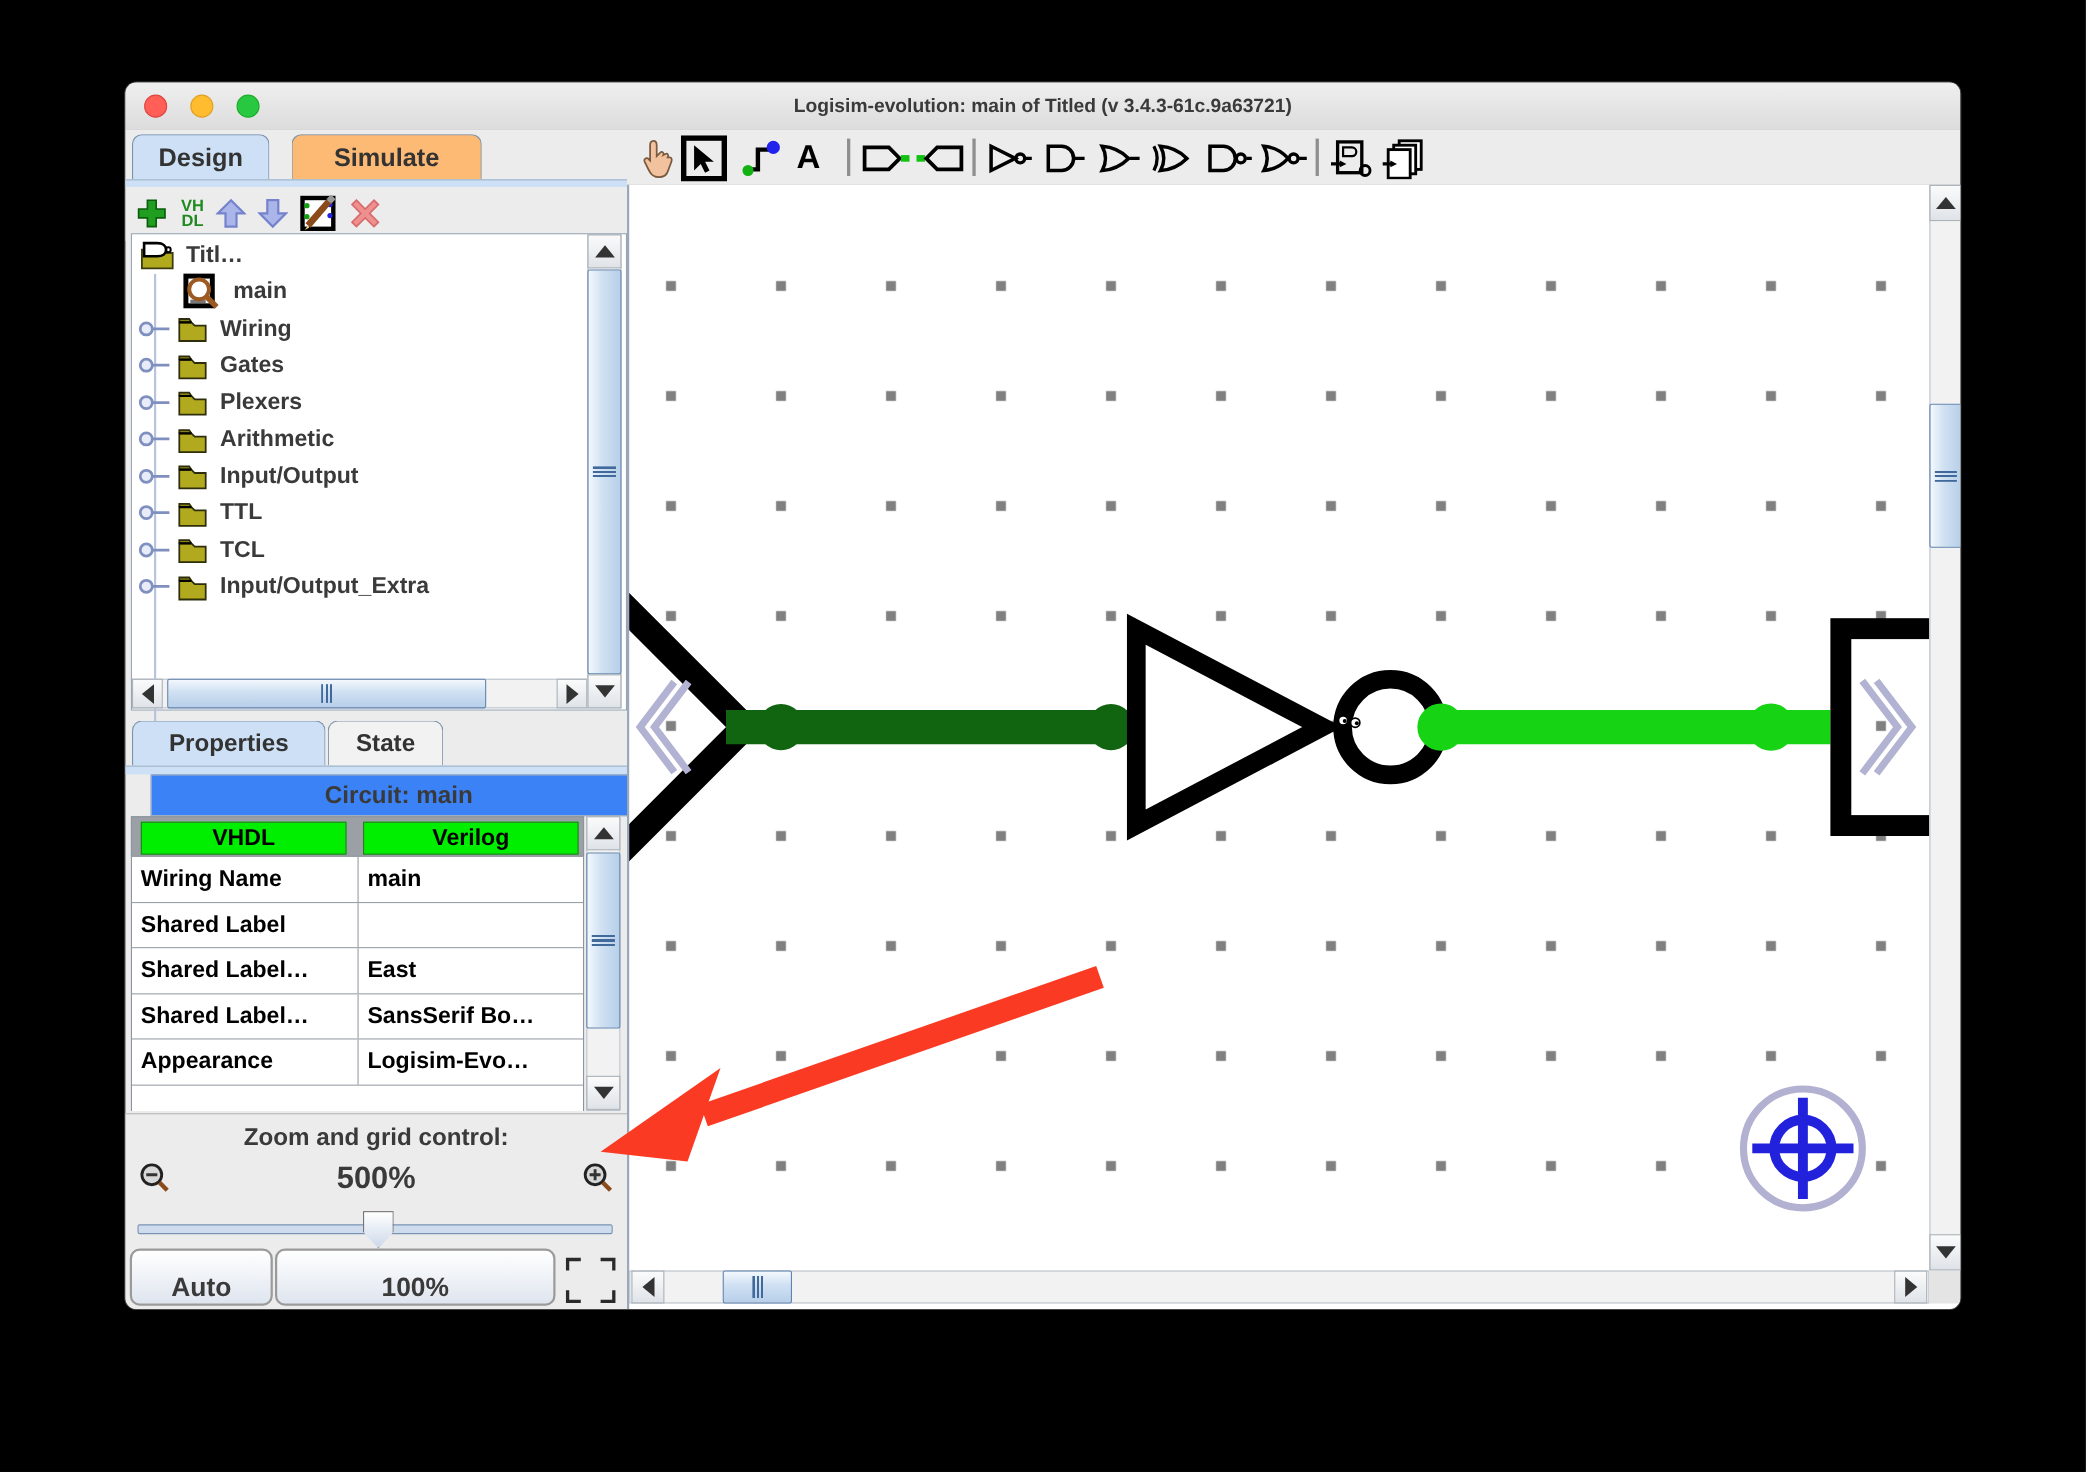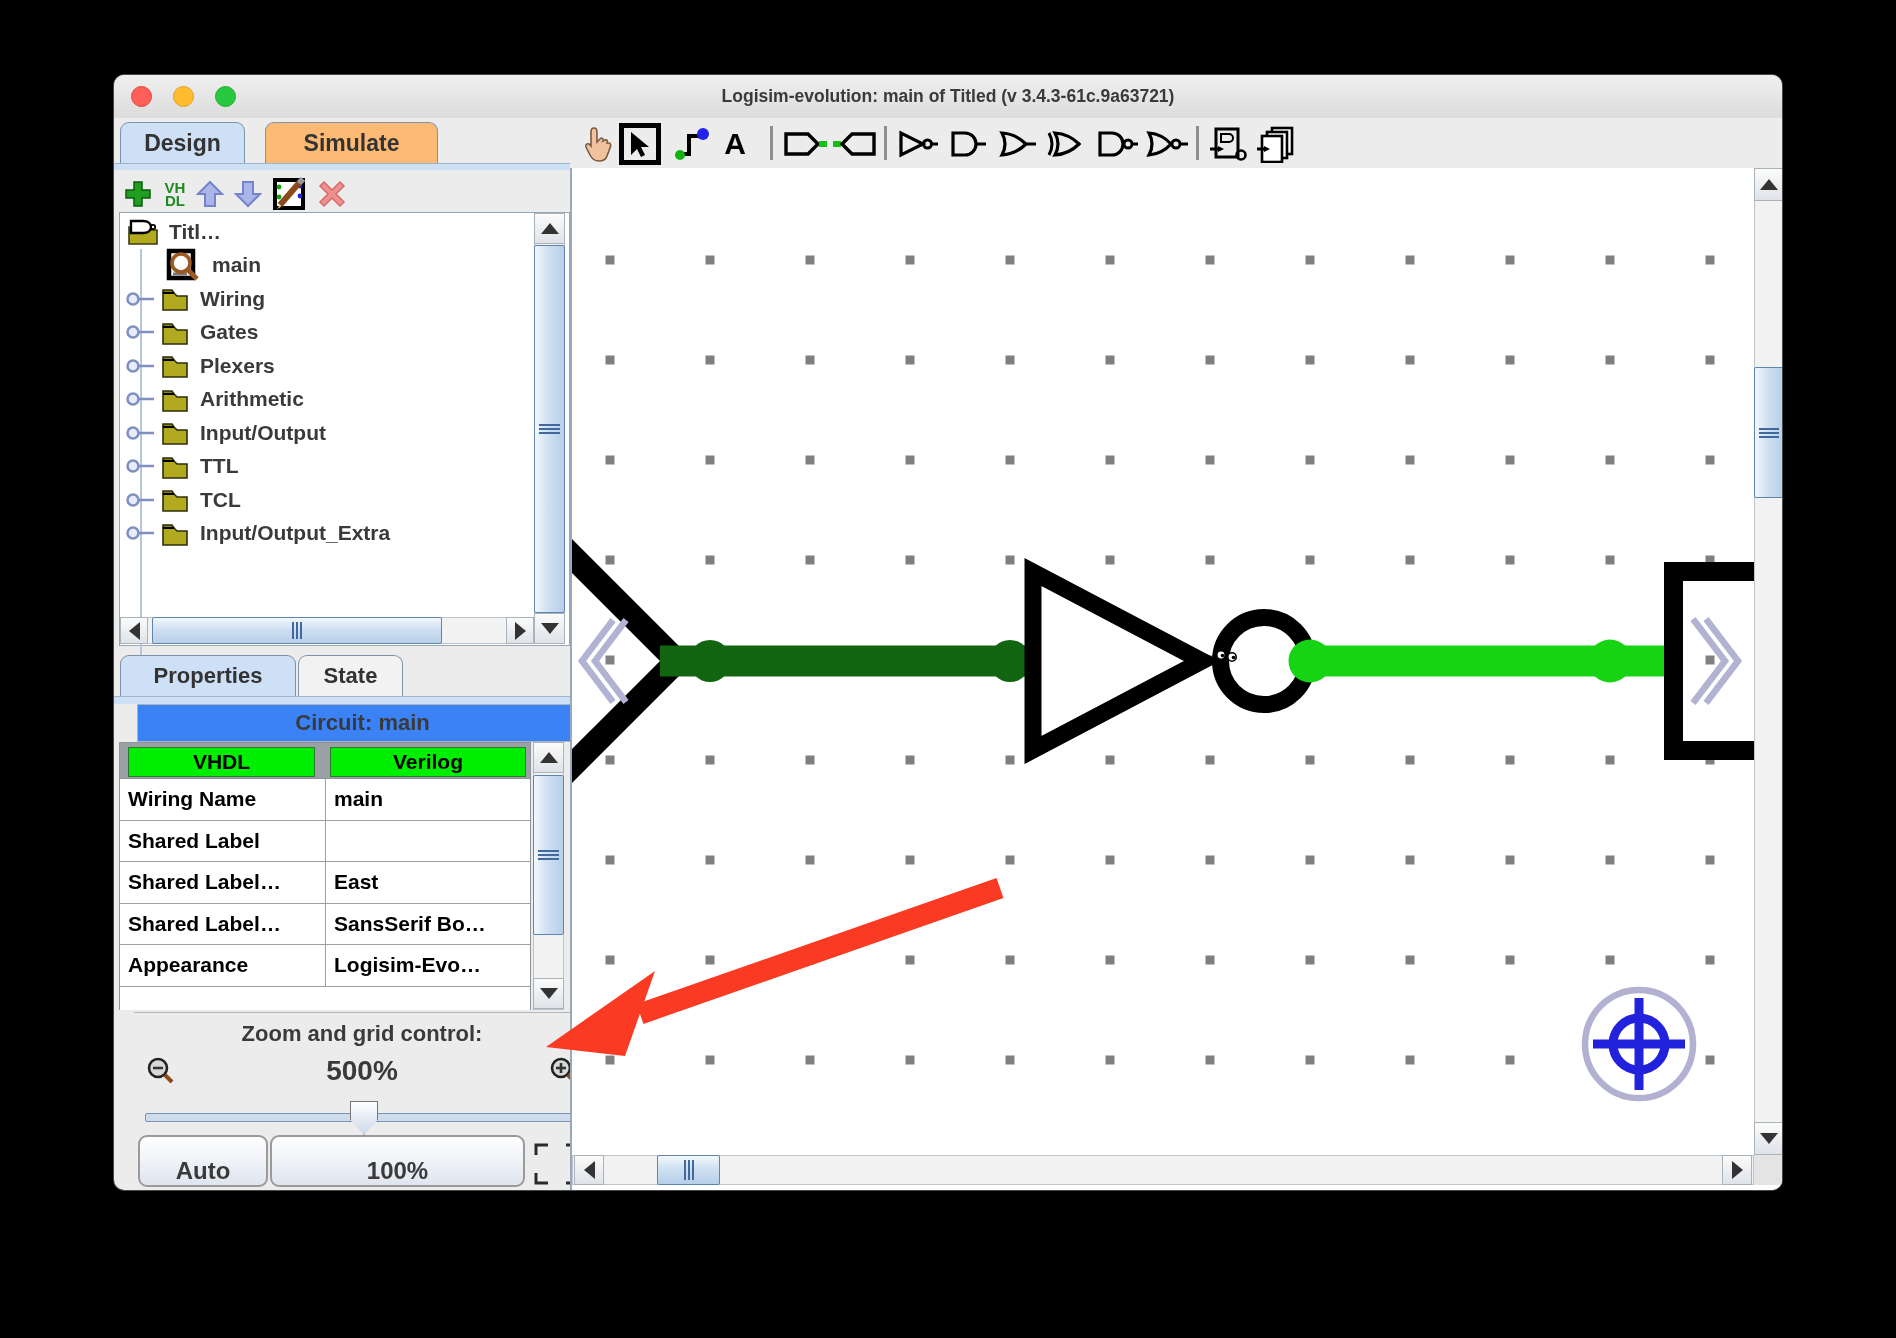--- a/index.html
+++ b/index.html
@@ -64,21 +64,21 @@
   .hdlbtn{position:absolute;top:4px;height:28px;background:#00ef00;border:1px solid #2a7a2a;
           display:flex;align-items:center;justify-content:center;font-size:21px;font-weight:700;color:#000;}
   .prop-rows{position:absolute;left:5px;top:704px;width:412px;height:231px;overflow:hidden;
              background:#fff;border-left:1.5px solid #8d949c;border-right:1.5px solid #8d949c;box-sizing:border-box;}
   .prow{height:41.5px;display:flex;border-bottom:1.5px solid #98a0a8;box-sizing:border-box;}
   .pcell{display:flex;align-items:center;padding-left:8px;font-size:21px;font-weight:700;color:#000;
          white-space:nowrap;overflow:hidden;}
   .pcell.l{width:206px;border-right:1.5px solid #98a0a8;box-sizing:border-box;}
   .pcell.v{flex:1;}
   
-  .zoomctl{position:absolute;left:0;top:937px;width:456px;height:178px;background:#ececec;border-top:1.5px solid #b6b6b6;margin-left:20px;}
+  .zoomctl{position:absolute;left:0;top:937px;width:456px;height:178px;background:#ececec;border-top:1.5px solid #b6b6b6;}
   .zlabel{position:absolute;left:0;top:8px;width:456px;text-align:center;font-size:22px;font-weight:700;color:#3a3a3a;}
   .zval{position:absolute;left:0;top:42px;width:456px;text-align:center;font-size:28px;font-weight:700;color:#3a3a3a;}
   .slider-track{position:absolute;left:11px;top:100px;width:432px;height:9px;background:#cfdcee;
                 border:1.5px solid #7a93b5;border-radius:2px;box-sizing:border-box;}
   .slider-thumb{position:absolute;left:216px;top:88px;width:28px;height:34px;
                 background:linear-gradient(#ffffff,#cdd9ea);border:1.5px solid #777;box-sizing:border-box;
                 clip-path:polygon(0 0,100% 0,100% 55%,50% 100%,0 55%);}
   .zbtn{position:absolute;top:122px;height:52px;background:linear-gradient(#ffffff,#dfe5ef);
         border:2px solid #9a9a9a;border-radius:9px;display:flex;align-items:flex-end;justify-content:center;
         font-size:24px;font-weight:700;color:#3a3a3a;box-sizing:border-box;}

